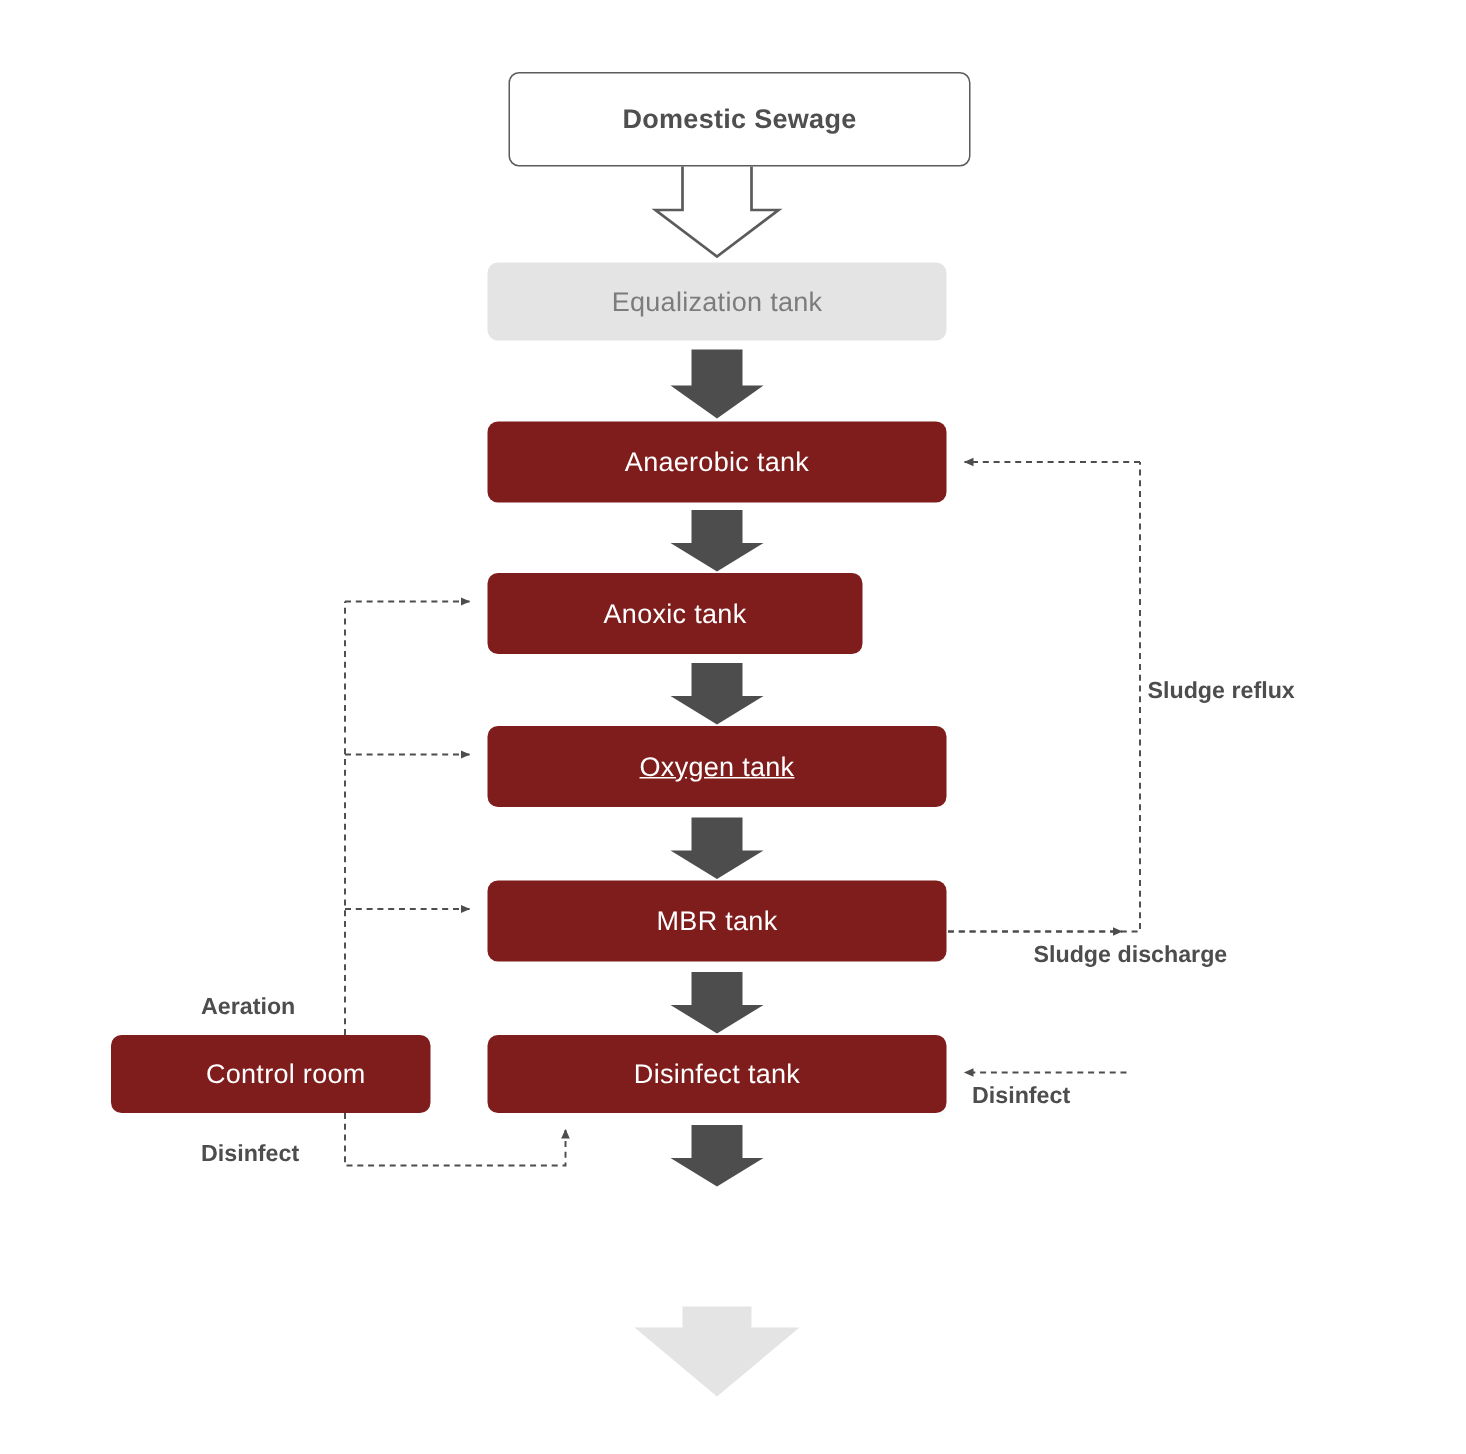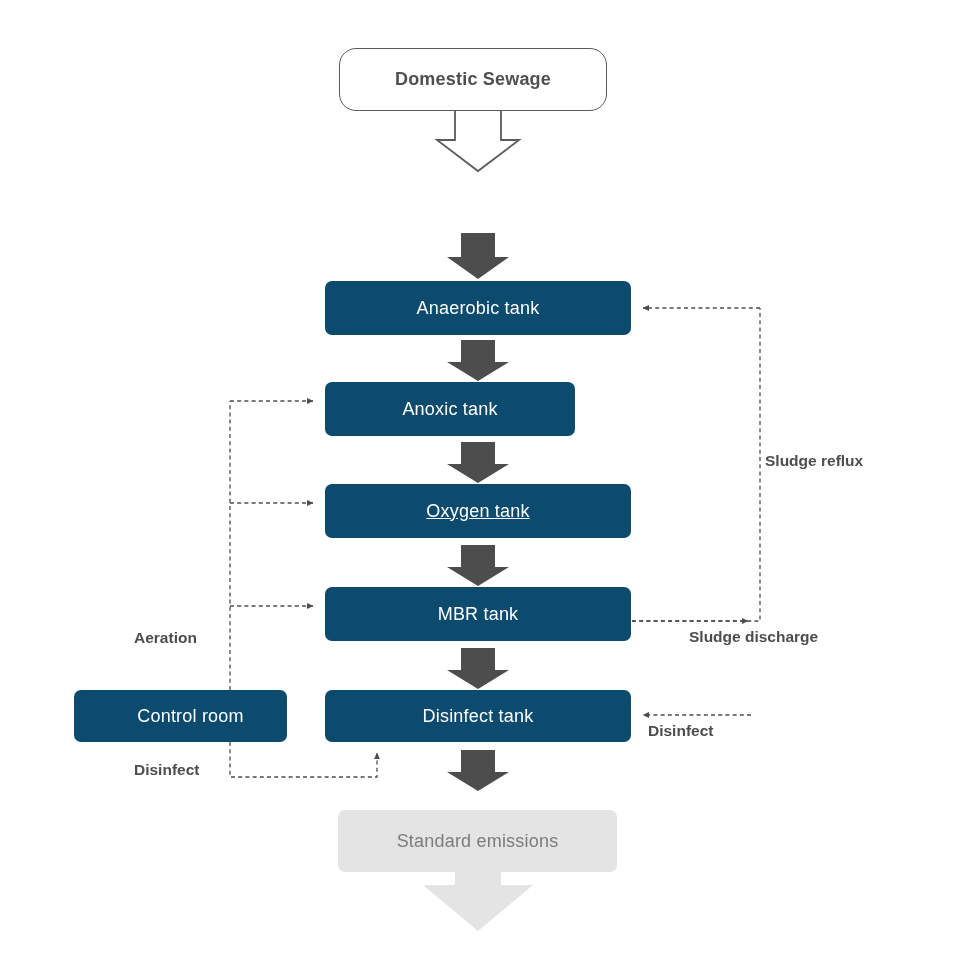--- a/index.html
+++ b/index.html
@@ -30,21 +30,21 @@
     align-items: center;
     justify-content: center;
     box-sizing: border-box;
     border-radius: 7px;
     font-size: 18px;
     letter-spacing: 0.2px;
     white-space: nowrap;
     user-select: none;
   }
   .node-blue {
-    background: #0c4a6e;
+    background: #7f1d1d;
     color: #ffffff;
   }
   .node-gray {
     background: #e4e4e4;
     color: #7c7c7c;
   }
   .node-outline {
     background: #ffffff;
     color: #4f4f4f;
     border: 1.6px solid #5b5b5b;
@@ -106,24 +106,27 @@
 
     <g fill="none" stroke="#4d4d4d" stroke-width="1.3" stroke-dasharray="4,3.2">
       <path d="M230,742 L230,777 L377,777 L377,753" marker-end="url(#dotArrow)"></path>
     </g>
 
     <g fill="none" stroke="#4d4d4d" stroke-width="1.3" stroke-dasharray="4,3.2">
       <path d="M751,715 L643,715" marker-end="url(#dotArrow)"></path>
     </g>
   </svg>
 
-  <div class="node node-outline" style="left:339px; top:48px; width:268px; height:63px;border-radius:17px;">
+  <div class="node node-outline" style="left:339px; top:48px; width:308px; height:63px;">
     <span>Domestic Sewage</span>
   </div>
 
+  <div class="node node-gray" style="left:325px; top:175px; width:306px; height:52px;">
+    <span>Equalization tank</span>
+  </div>
 
   <div class="node node-blue" style="left:325px; top:281px; width:306px; height:54px;">
     <span>Anaerobic tank</span>
   </div>
 
   <div class="node node-blue" style="left:325px; top:382px; width:250px; height:54px;">
     <span>Anoxic tank</span>
   </div>
 
   <div class="node node-blue" style="left:325px; top:484px; width:306px; height:54px;text-decoration:underline;">
@@ -135,27 +138,24 @@
   </div>
 
   <div class="node node-blue" style="left:325px; top:690px; width:306px; height:52px;">
     <span>Disinfect tank</span>
   </div>
 
   <div class="node node-blue" style="left:74px; top:690px; width:213px; height:52px;padding-left:20px;">
     <span>Control room</span>
   </div>
 
-  <div class="node node-gray" style="left:338px; top:810px; width:279px; height:62px;">
-    <span>Standard emissions</span>
-  </div>
 
   <div class="edge-label" style="left:765px; top:452px;">Sludge reflux</div>
 
   <div class="edge-label" style="left:642px; top:628px;margin-left:47px;">Sludge discharge</div>
 
-  <div class="edge-label" style="left:134px; top:629px;">Aeration</div>
+  <div class="edge-label" style="left:134px; top:663px;">Aeration</div>
 
   <div class="edge-label" style="left:134px; top:761px;">Disinfect</div>
 
   <div class="edge-label" style="left:648px; top:722px;">Disinfect</div>
 
 </div>
 
 </body></html>

